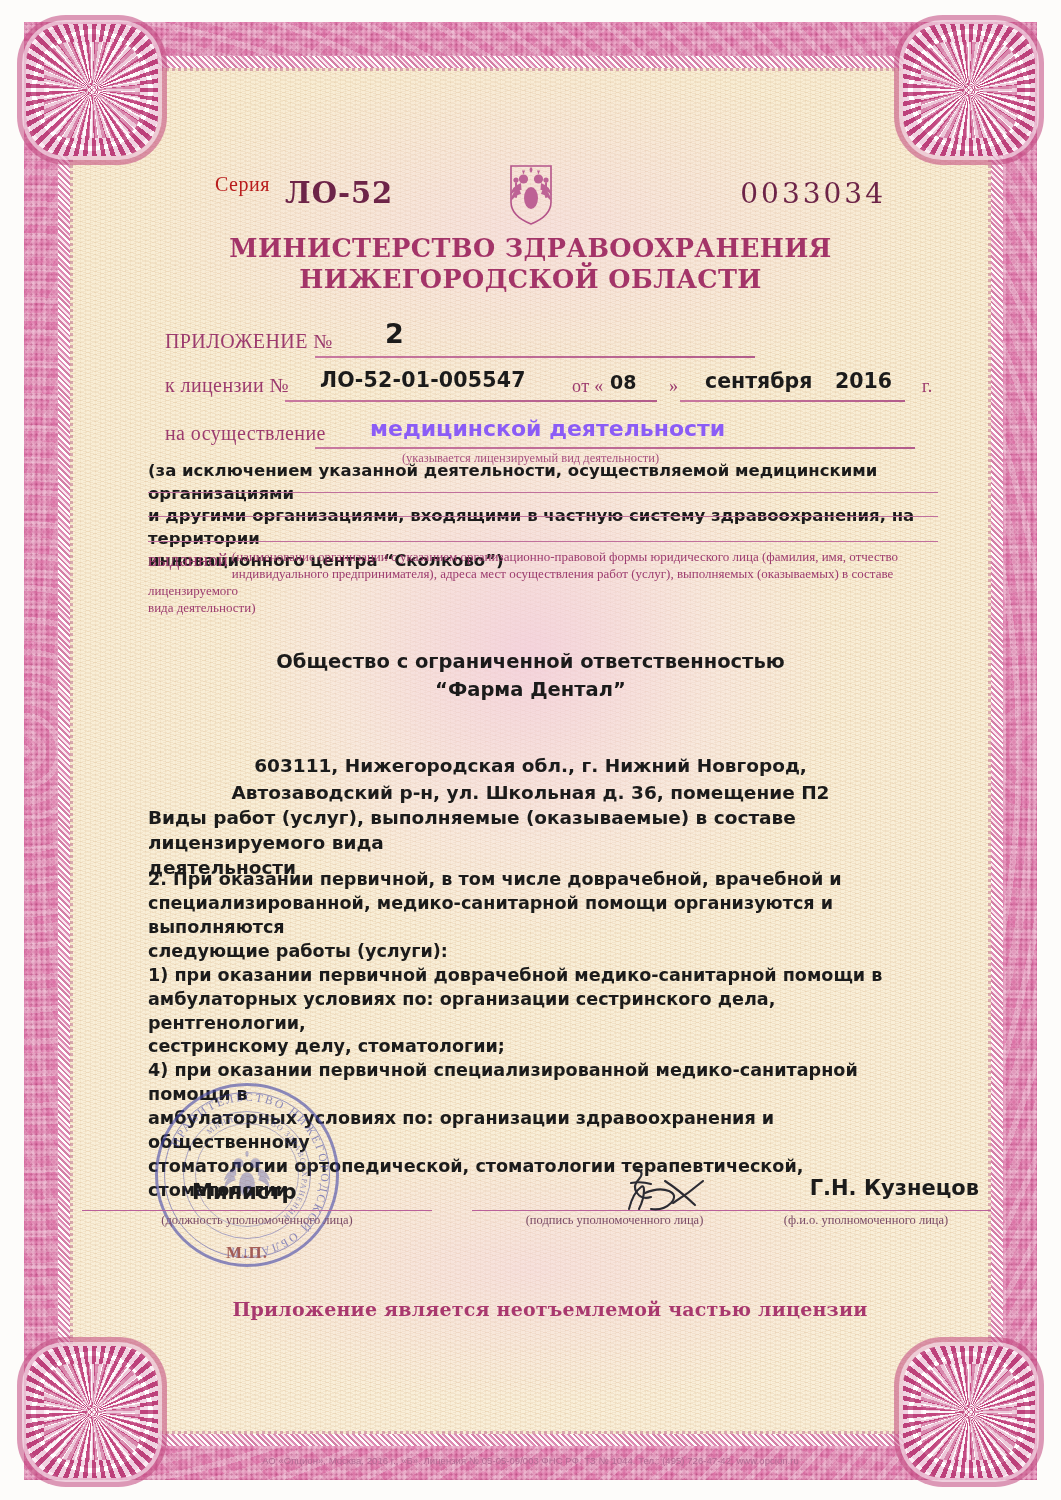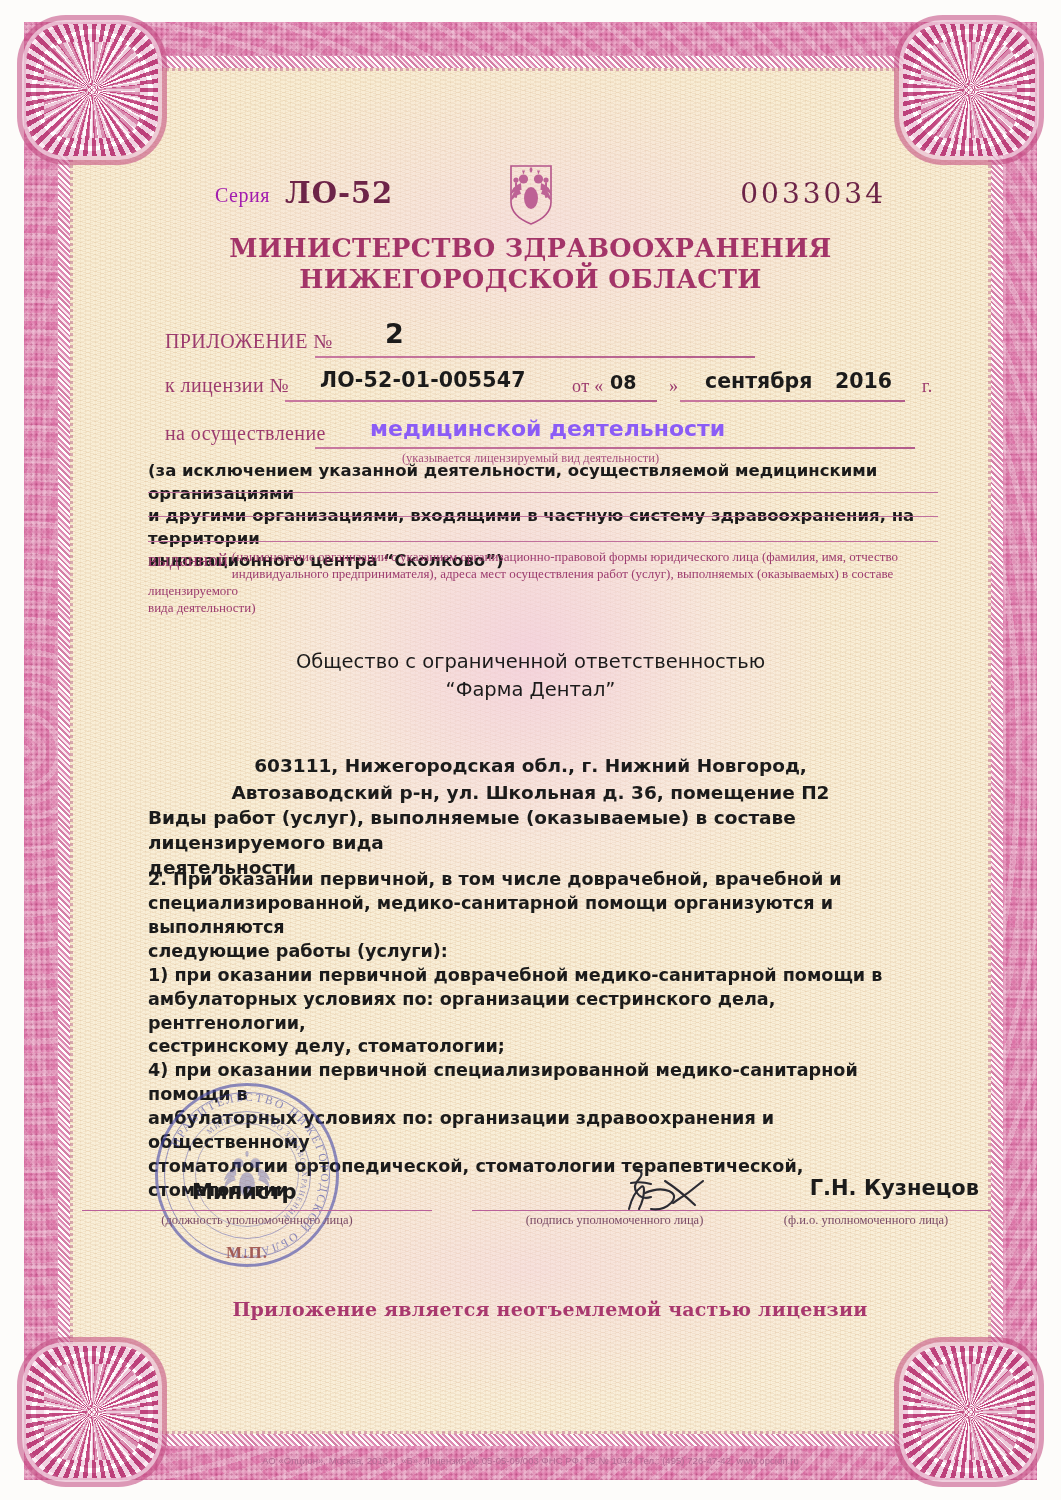--- a/index.html
+++ b/index.html
@@ -125,23 +125,23 @@
 
   
   .content{
     position:absolute;left:70px;top:68px;right:70px;bottom:66px;
     color:#231f20;
   }
 
   
   .hdr{position:absolute;left:0;right:0;top:100px;height:70px;}
   .serial-label{
-    position:absolute;left:145px;top:16px;
-    font-family:"Liberation Serif", serif;
-    font-size:20px;color:#a21caf;letter-spacing:.5px;
+    position:absolute;left:145px;top:5px;
+    font-family:"Liberation Serif", serif;
+    font-size:20px;color:#b91c1c;letter-spacing:.5px;
   }
   .serial-value{
     position:absolute;left:215px;top:8px;
     font-family:"DejaVu Serif", serif;
     font-size:29px;font-weight:700;color:#6d2448;letter-spacing:1px;
   }
   .doc-number{
     position:absolute;right:105px;top:9px;
     font-family:"DejaVu Serif", serif;
     font-size:28px;color:#6d2448;letter-spacing:3px;
@@ -247,21 +247,21 @@
   }
   .issued-hint{
     font-family:"Liberation Serif", serif;
     font-size:13px;line-height:1.32;color:#9c3b6e;
     text-align:left;
   }
 
   
   .org{
     position:absolute;left:0;right:0;top:580px;text-align:center;
-    font-family:"DejaVu Sans", sans-serif;font-weight:400;
+    font-family:"DejaVu Sans", sans-serif;font-weight:700;
     font-size:19.5px;line-height:1.45;color:#1b1b1b;
   }
   .addr{
     position:absolute;left:0;right:0;top:653px;text-align:center;
     font-family:"DejaVu Sans", sans-serif;font-weight:700;
     font-size:18.5px;line-height:1.45;color:#1b1b1b;margin-top:32px;
   }
 
   
   .works-title{

